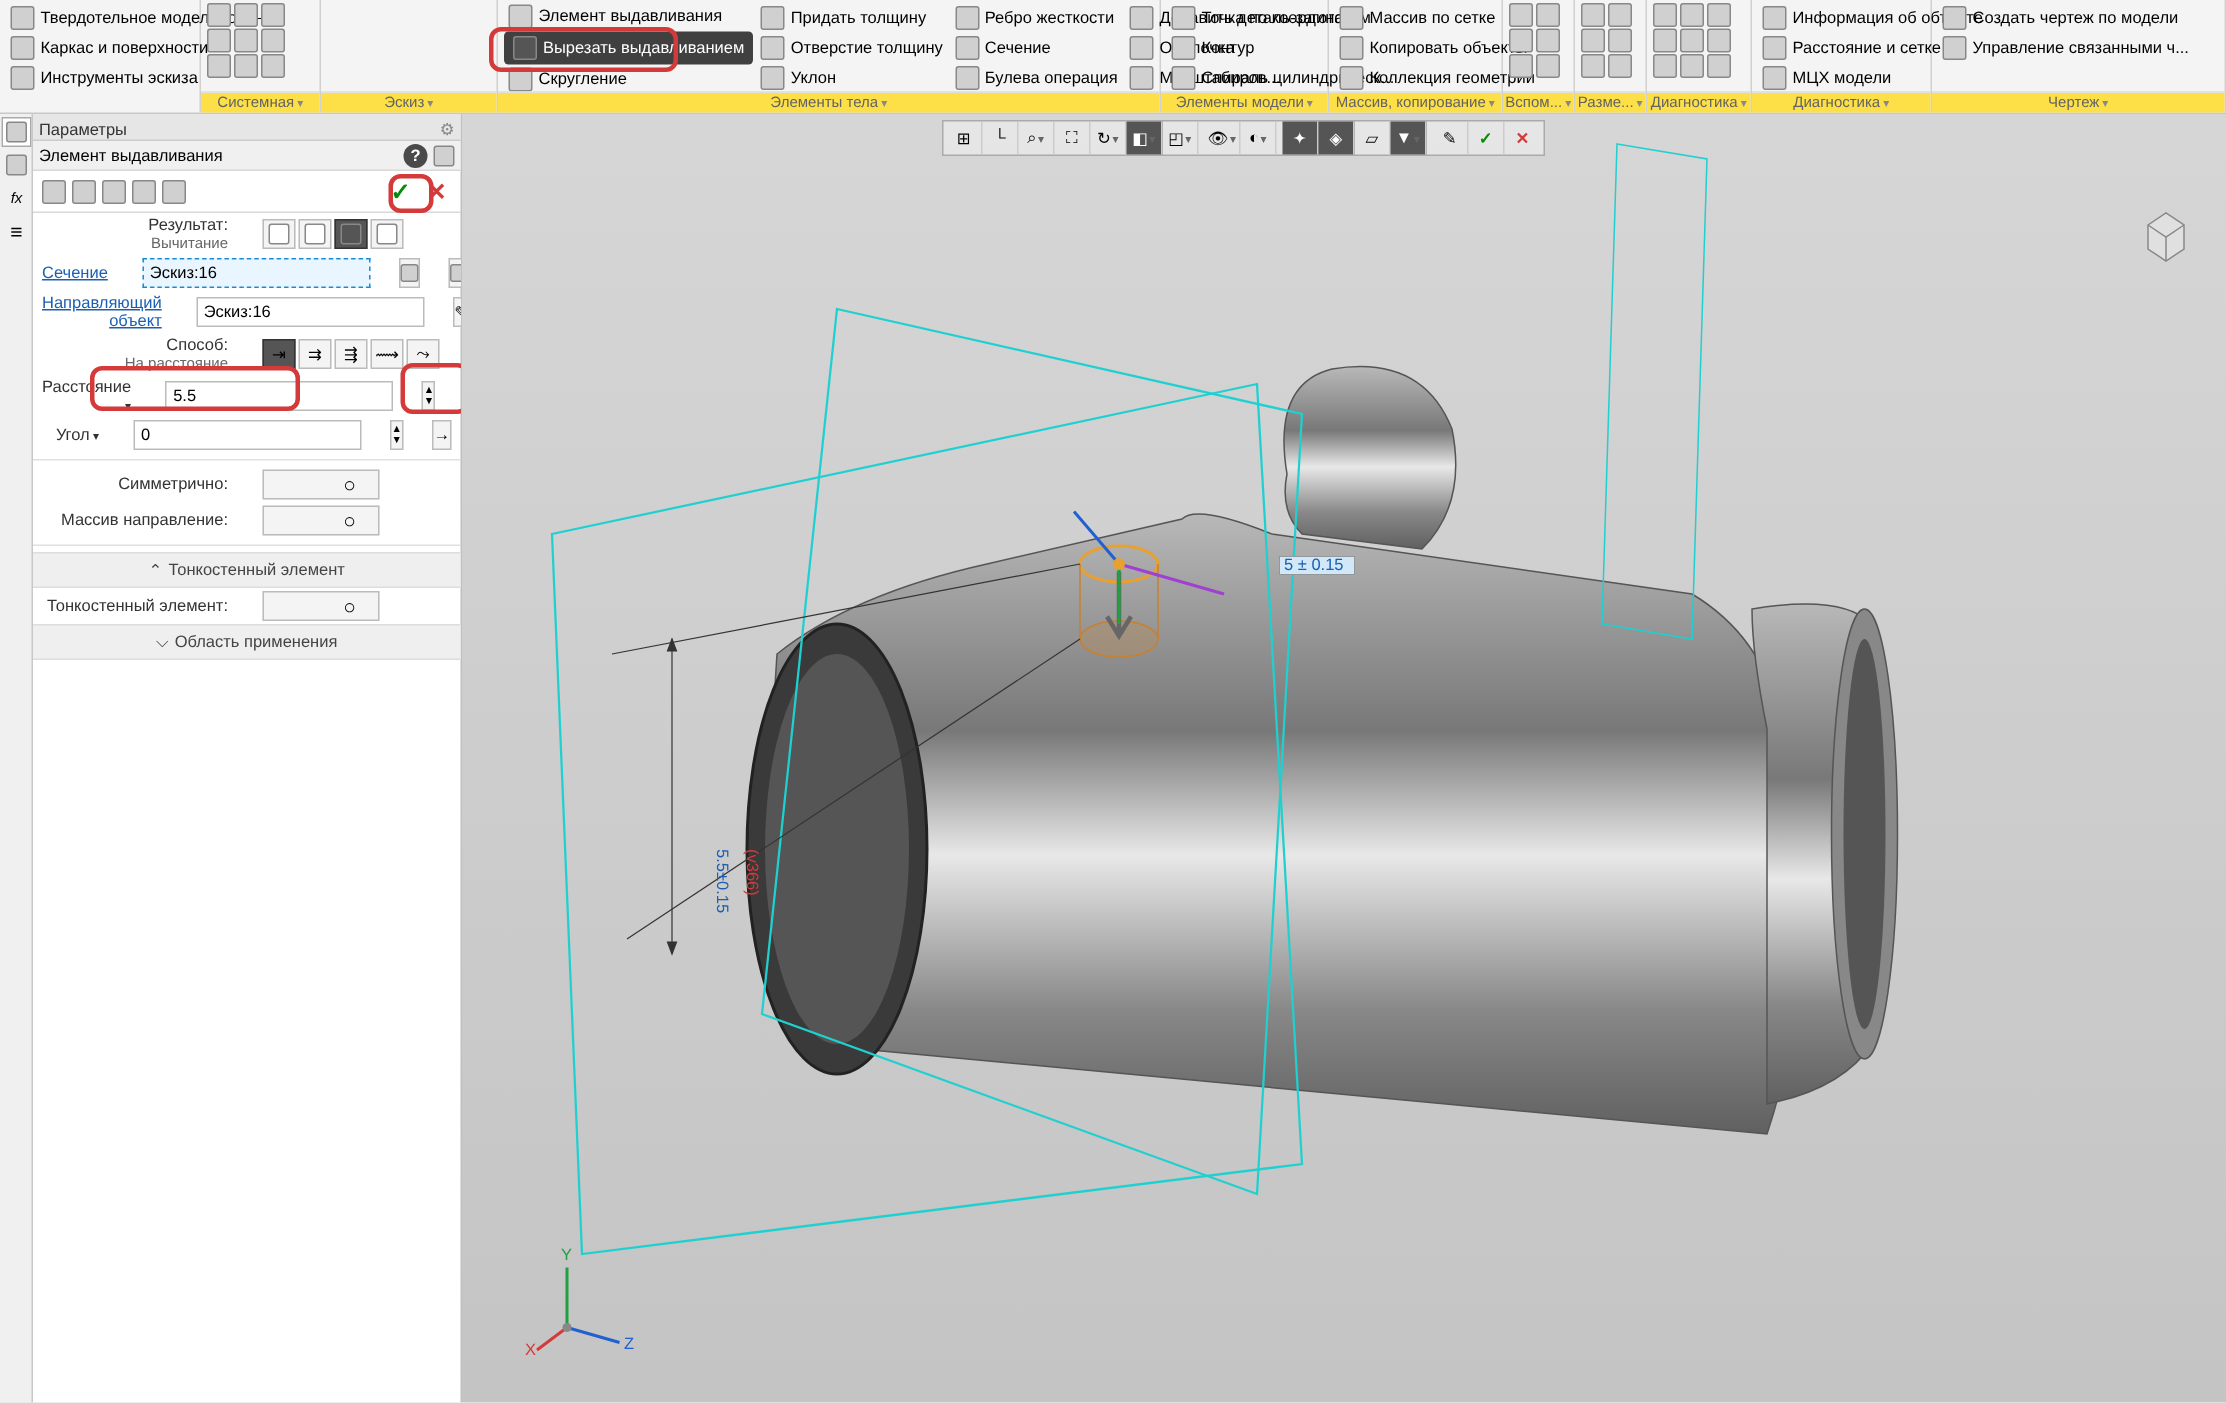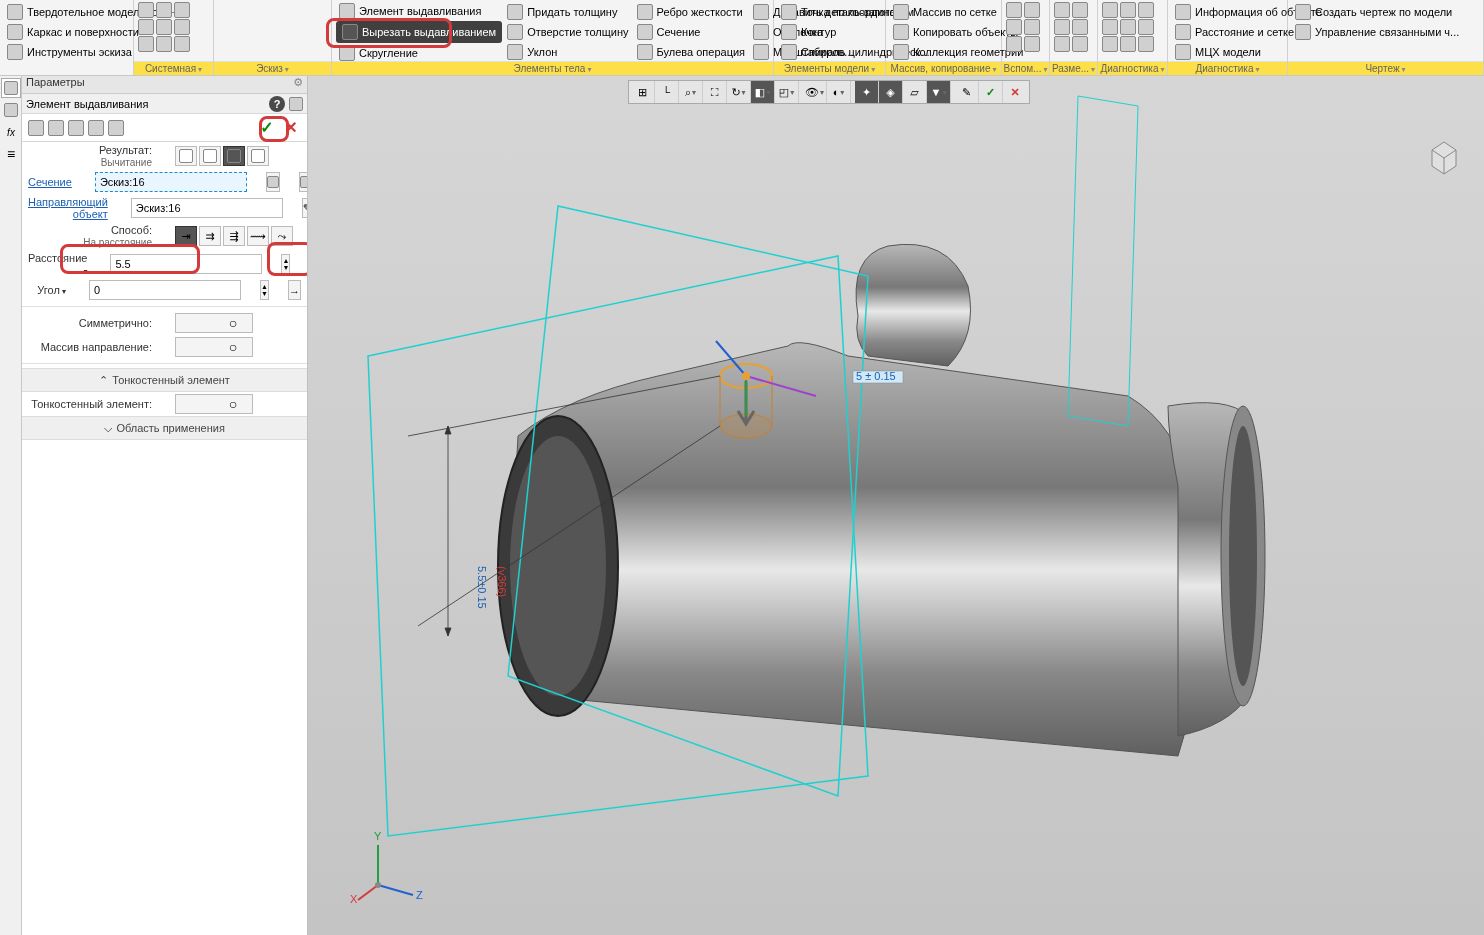--- a/index.html
+++ b/index.html
@@ -22,21 +22,21 @@
 .ic.blank { background: #fff; }
 .ic.dark { background: #555; }
 
 
 .left-tabs { position: absolute; left: 0; top: 76px; width: 22px; bottom: 0; background: #f0f0f0; border-right: 1px solid #c8c8c8; display: flex; flex-direction: column; gap: 2px; padding-top: 2px; }
 .left-tab { width: 20px; height: 20px; margin: 0 1px; cursor: pointer; display: flex; align-items: center; justify-content: center; }
 .left-tab.active { background: #fff; border: 1px solid #aaa; }
 
 
 .params-panel { position: absolute; left: 22px; top: 76px; width: 286px; bottom: 0; background: #fff; border-right: 1px solid #c0c0c0; display: flex; flex-direction: column; }
-.panel-header { height: 18px; background: #e6e6e6; display: flex; align-items: flex-start; padding: 0 4px; font-size: 11px; color: #333; border-bottom: 1px solid #ccc; }
+.panel-header { height: 18px; background: #e6e6e6; display: flex; align-items: flex-end; padding: 0 4px; font-size: 11px; color: #333; border-bottom: 1px solid #ccc; }
 .panel-header .gear { margin-left: auto; color: #888; }
 .panel-sub { height: 20px; background: #f0f0f0; display: flex; align-items: center; padding: 0 4px; border-bottom: 1px solid #d8d8d8; }
 .panel-sub .q { margin-left: auto; width: 16px; height: 16px; border-radius: 50%; background: #4a4a4a; color: #fff; text-align: center; line-height: 16px; font-size: 11px; font-weight: bold; }
 .panel-sub .t { margin-left: 4px; }
 
 .panel-toolbar { height: 28px; display: flex; align-items: center; gap: 4px; padding: 0 6px; border-bottom: 1px solid #d8d8d8; position: relative; }
 .panel-toolbar .spacer { flex: 1; }
 .check-btn { width: 20px; height: 20px; color: #0a8a0a; font-size: 16px; font-weight: bold; text-align: center; cursor: pointer; }
 .x-btn { width: 20px; height: 20px; color: #d43a3a; font-size: 16px; font-weight: bold; text-align: center; cursor: pointer; }
 

